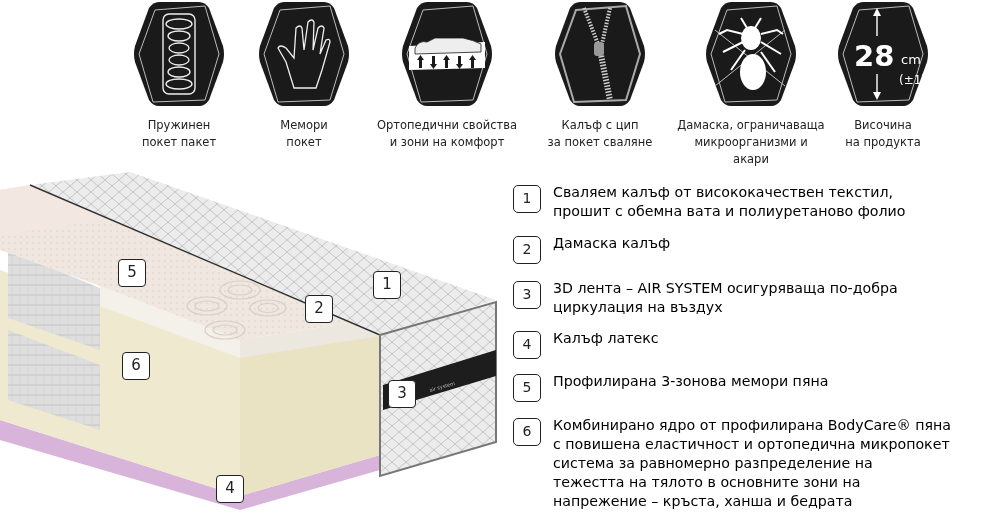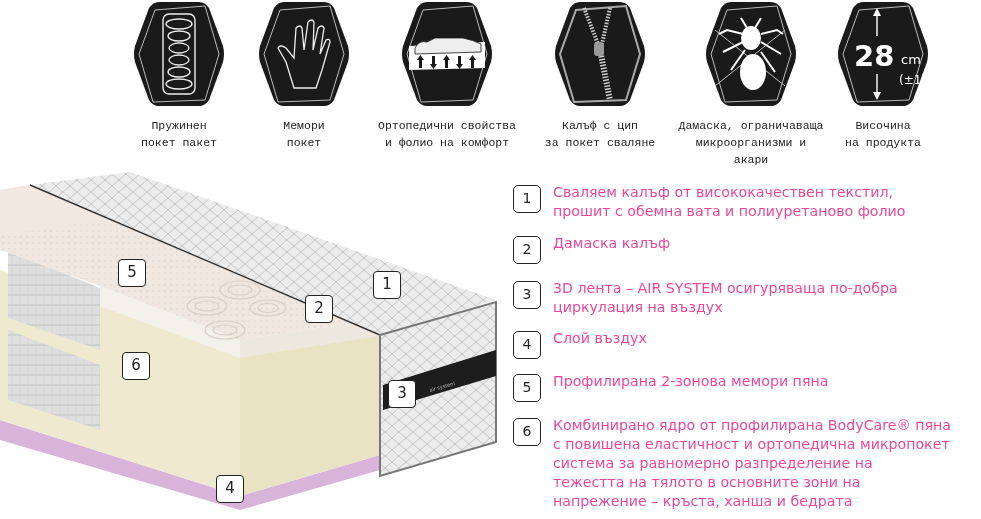--- a/index.html
+++ b/index.html
@@ -1,28 +1,28 @@
 <!DOCTYPE html>
 <html><head>
 <meta charset="utf-8">
 <style>
   html,body{margin:0;padding:0;background:#fff;}
   body{width:981px;height:519px;position:relative;overflow:hidden;font-family:"DejaVu Sans","Liberation Sans",sans-serif;color:#1a1a1a;}
   .features{position:absolute;left:0;top:0;width:981px;height:160px;}
   .feature{position:absolute;top:0;width:150px;text-align:center;}
   .hex{position:absolute;top:0;width:92px;height:108px;}
   .hex svg{width:92px;height:108px;display:block;}
-  .feature-label{position:absolute;top:117px;left:0;width:150px;font-size:11.5px;line-height:17px;color:#222;text-align:center;font-family:Liberation Mono, monospace;}
+  .feature-label{position:absolute;top:117px;left:0;width:150px;font-size:11.5px;line-height:17px;color:#222;text-align:center;}
   .stage{position:absolute;left:0;top:165px;width:510px;height:354px;}
   .stage svg{position:absolute;left:0;top:0;}
   .callout{position:absolute;width:28px;height:28px;border:1.6px solid #222;border-radius:4px;background:#fff;box-sizing:border-box;font-size:15px;line-height:25px;text-align:center;color:#222;}
   .legend{position:absolute;left:513px;top:183px;width:465px;}
   .legend-item{position:absolute;left:0;width:465px;}
   .legend-num{position:absolute;left:0;top:2px;width:28px;height:28px;border:1.6px solid #222;border-radius:5px;box-sizing:border-box;font-size:14px;line-height:25px;text-align:center;color:#222;}
-  .legend-text{position:absolute;left:40px;top:0;width:425px;font-size:14.2px;line-height:19px;color:#ec4899;white-space:pre-line;}
+  .legend-text{position:absolute;left:40px;top:0;width:425px;font-size:14.2px;line-height:19px;color:#000000;white-space:pre-line;}
 </style>
 </head>
 <body>
 
 <div class="features">
 
   <div class="feature" style="left:104px;">
     <div class="hex" style="left:29px;">
       <svg viewBox="0 0 92 108">
         <path d="M26 2 L66 2 Q72 2 76 8 L90 46 Q92 54 90 62 L76 100 Q72 106 66 106 L26 106 Q20 106 16 100 L2 62 Q0 54 2 46 L16 8 Q20 2 26 2Z" fill="#1a1a1a"></path>
@@ -64,21 +64,21 @@
         <g fill="#1a1a1a">
           <path d="M18 68 L18 60 L16 60 L19.5 55 L23 60 L21 60 L21 68Z"></path>
           <path d="M31 56 L31 64 L29 64 L32.5 69 L36 64 L34 64 L34 56Z"></path>
           <path d="M44 68 L44 60 L42 60 L45.5 55 L49 60 L47 60 L47 68Z"></path>
           <path d="M57 56 L57 64 L55 64 L58.5 69 L62 64 L60 64 L60 56Z"></path>
           <path d="M70 68 L70 60 L68 60 L71.5 55 L75 60 L73 60 L73 68Z"></path>
         </g>
       </svg>
     </div>
     <div class="feature-label" style="white-space:pre-line;">Ортопедични свойства
-и фолио на комфорт</div>
+и зони на комфорт</div>
   </div>
 
   <div class="feature" style="left:525px;">
     <div class="hex" style="left:29px;">
       <svg viewBox="0 0 92 108">
         <path d="M26 2 L66 2 Q72 2 76 8 L90 46 Q92 54 90 62 L76 100 Q72 106 66 106 L26 106 Q20 106 16 100 L2 62 Q0 54 2 46 L16 8 Q20 2 26 2Z" fill="#1a1a1a"></path>
         <path d="M22 10 L72 6 L86 54 L72 100 L20 102 L6 54Z" fill="none" stroke="#aaa" stroke-width="2"></path>
         <path d="M30 8 L44 44" stroke="#ccc" stroke-width="4" stroke-dasharray="1.5 1.5"></path>
         <path d="M56 8 L48 44" stroke="#ccc" stroke-width="4" stroke-dasharray="1.5 1.5"></path>
         <path d="M46 50 L56 100" stroke="#ccc" stroke-width="6" stroke-dasharray="1.5 1.5"></path>
@@ -204,25 +204,25 @@
     <div class="legend-num">2</div>
     <div class="legend-text">Дамаска калъф</div>
   </div>
   <div class="legend-item" style="top:96px;">
     <div class="legend-num">3</div>
     <div class="legend-text">3D лента – AIR SYSTEM осигуряваща по-добра
 циркулация на въздух</div>
   </div>
   <div class="legend-item" style="top:146px;">
     <div class="legend-num">4</div>
-    <div class="legend-text">Слой въздух</div>
+    <div class="legend-text">Калъф латекс</div>
   </div>
   <div class="legend-item" style="top:189px;">
     <div class="legend-num">5</div>
-    <div class="legend-text">Профилирана 2-зонова мемори пяна</div>
+    <div class="legend-text">Профилирана 3-зонова мемори пяна</div>
   </div>
   <div class="legend-item" style="top:233px;">
     <div class="legend-num">6</div>
     <div class="legend-text">Комбинирано ядро от профилирана BodyCare® пяна
 с повишена еластичност и ортопедична микропокет
 система за равномерно разпределение на
 тежестта на тялото в основните зони на
 напрежение – кръста, ханша и бедрата</div>
   </div>
 </div>

